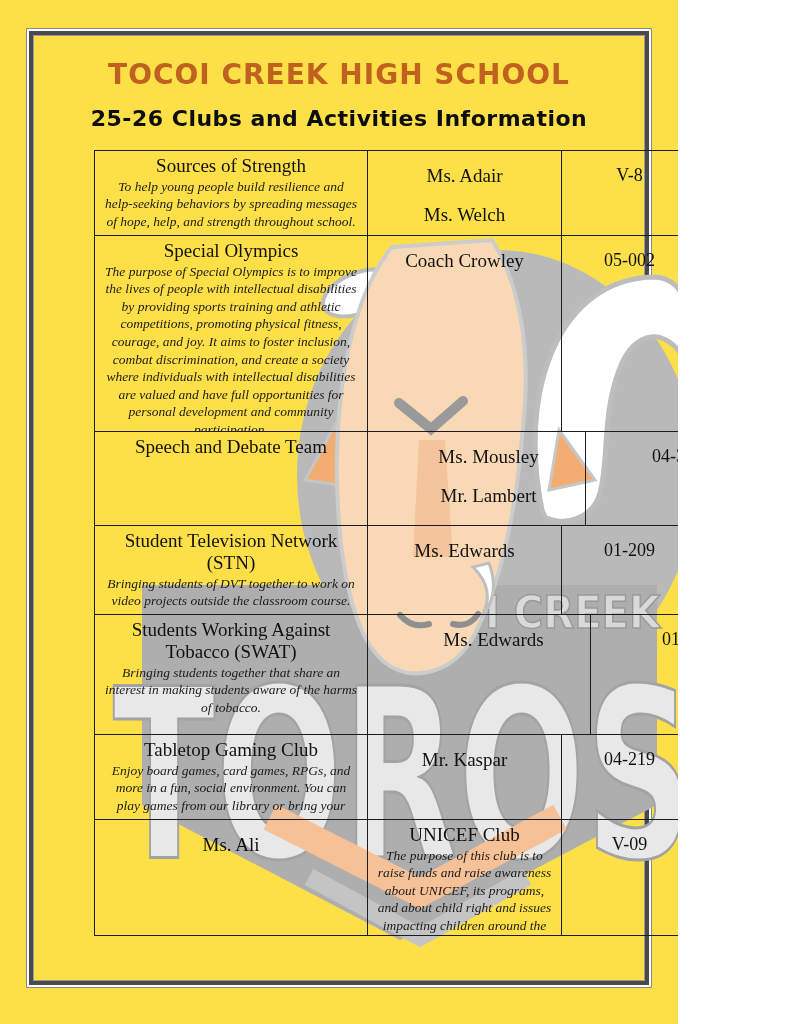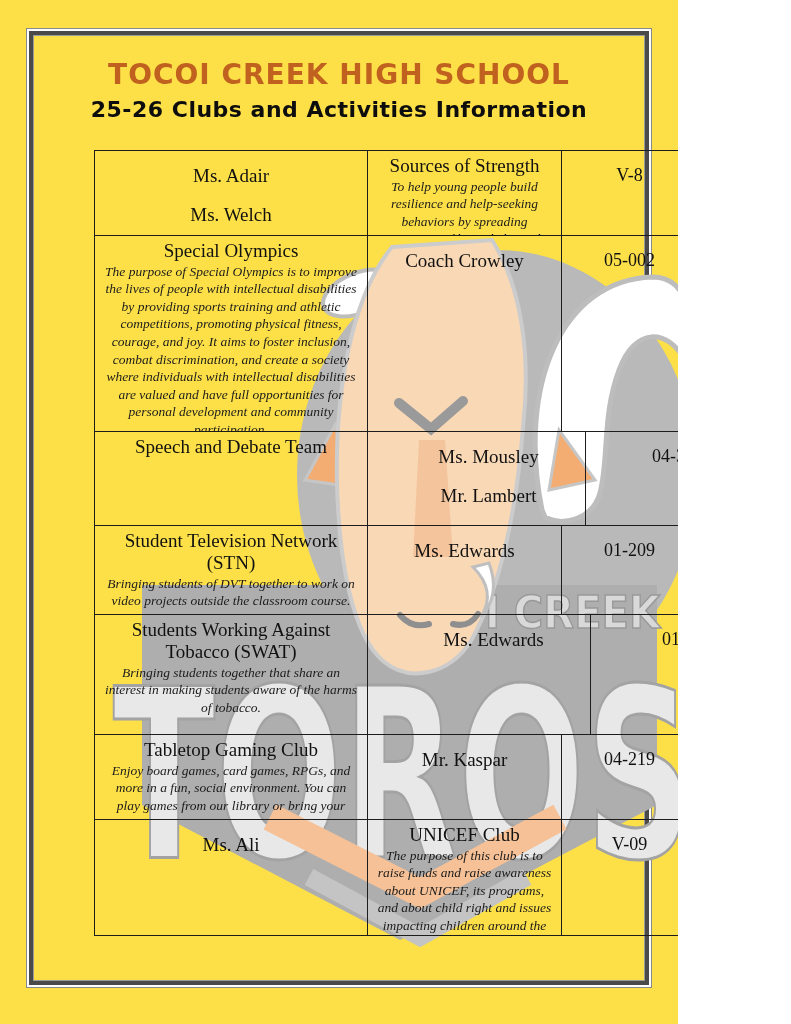--- a/index.html
+++ b/index.html
@@ -25,21 +25,21 @@
     position:absolute; left:0; top:58px; width:100%;
     text-align:center;
     font-family:"DejaVu Sans", sans-serif;
     z-index:2;
   }
   .header .title {
     font-size:28px; font-weight:bold; letter-spacing:1px;
     color:#c0611f;
   }
   .header .subtitle {
-    margin-top:6px;
+    margin-top:15px;
     font-size:22px; font-weight:bold; color:#0d0d0d;
     letter-spacing:0.5px;
   }
   
   .watermark {
     position:absolute; left:97px; top:225px;
     width:600px; height:720px;
     z-index:0; overflow:visible;
   }
   .wm-font { font-family:"DejaVu Sans", sans-serif; font-weight:bold; }
@@ -134,28 +134,28 @@
       <path d="M303,390 Q315,404 332,399" fill="none" stroke="#8f8f8f" stroke-width="6" stroke-linecap="round"></path>
       <path d="M356,399 Q372,403 381,389" fill="none" stroke="#8f8f8f" stroke-width="6" stroke-linecap="round"></path>
 
       <path d="M376,342 Q400,366 384,392 Q404,370 392,338 Z" fill="#ffffff" stroke="#bfbfbf" stroke-width="3"></path>
     </g>
   </svg>
 
   <div class="clubs-table">
     <div>
     <div class="club-row">
+      <div class="cell cell-club">
+        <div class="club-title">Sources of Strength</div>
+        <div class="club-desc">To help young people build resilience and help-seeking behaviors by spreading messages of hope, help, and strength throughout school.</div>
+      </div>
       <div class="cell cell-advisor">
             <div class="advisor-name">Ms. Adair</div>
             <div class="advisor-name">Ms. Welch</div>
           </div>
-      <div class="cell cell-club">
-        <div class="club-title">Sources of Strength</div>
-        <div class="club-desc">To help young people build resilience and help-seeking behaviors by spreading messages of hope, help, and strength throughout school.</div>
-      </div>
       <div class="cell cell-room">V-8</div>
     </div>
 
     <div class="club-row">
       <div class="cell cell-club">
         <div class="club-title">Special Olympics</div>
         <div class="club-desc">The purpose of Special Olympics is to improve the lives of people with intellectual disabilities by providing sports training and athletic competitions, promoting physical fitness, courage, and joy. It aims to foster inclusion, combat discrimination, and create a society where individuals with intellectual disabilities are valued and have full opportunities for personal development and community participation.</div>
       </div>
       <div class="cell cell-advisor">
             <div class="advisor-name">Coach Crowley</div>

